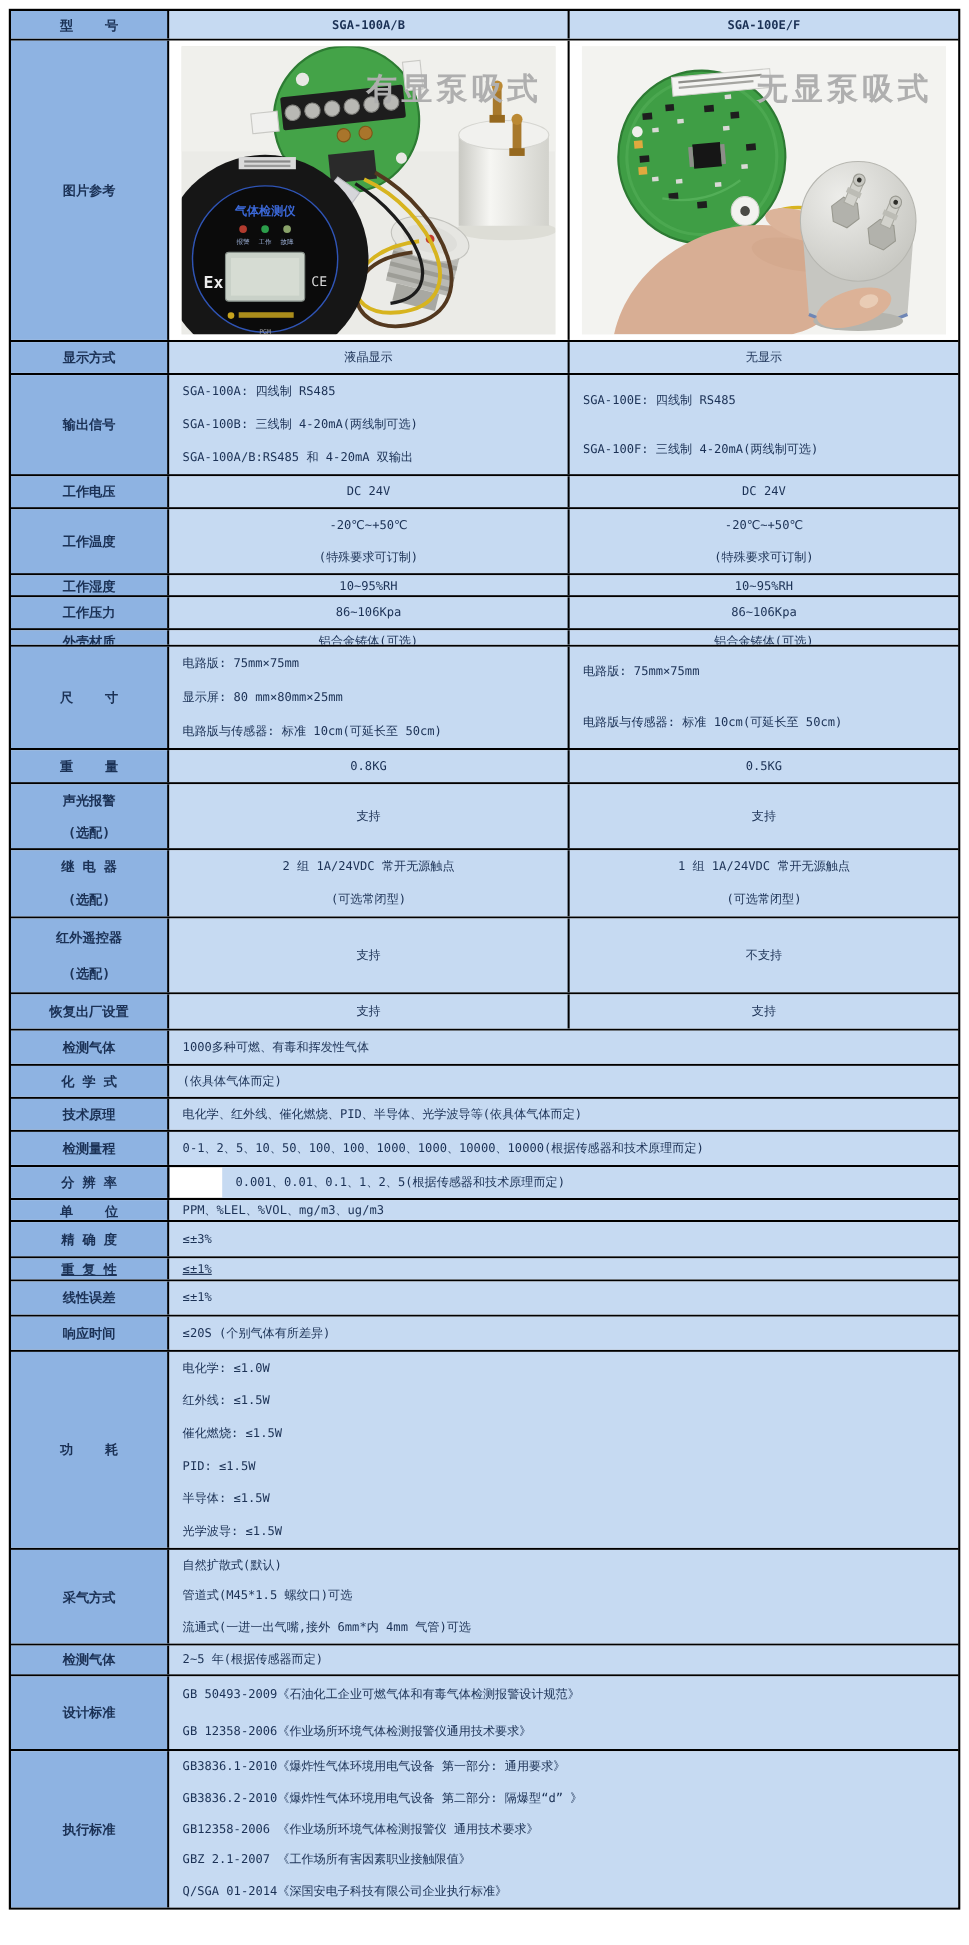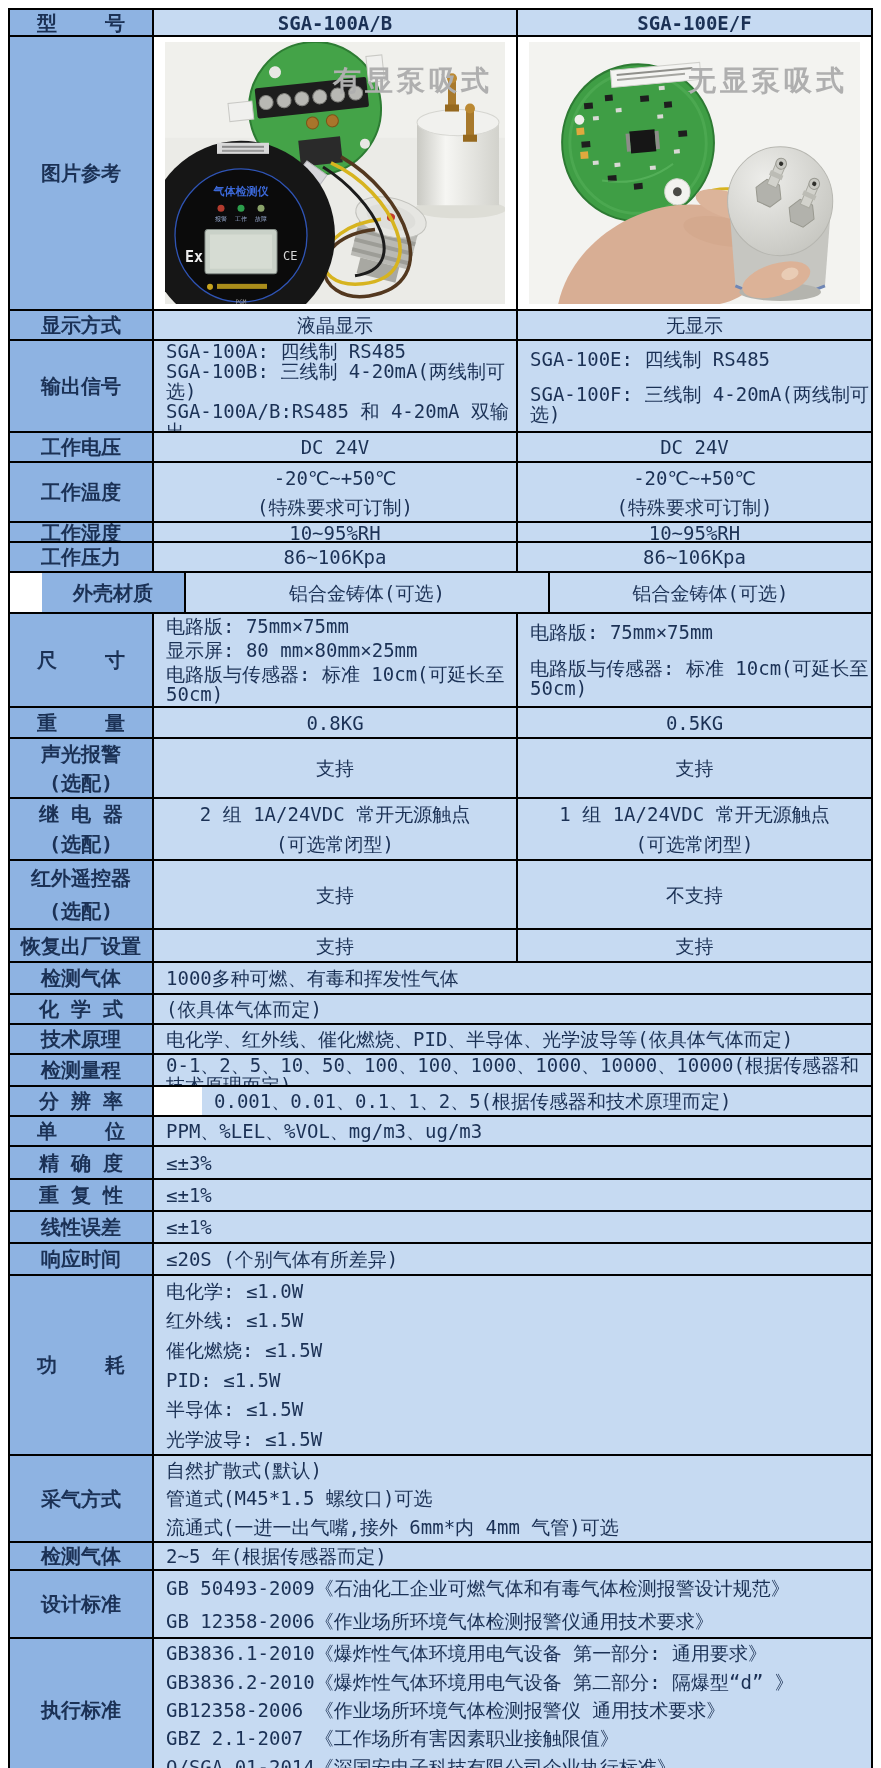--- a/index.html
+++ b/index.html
@@ -7,26 +7,26 @@
     --watermark:#AFAFAF; --photo-bg:#EBEBE7;
   }
   *{box-sizing:border-box; margin:0; padding:0;}
   body{width:881px; height:1768px; background:#ffffff; font-family:"DejaVu Sans Mono","DejaVu Sans","Liberation Sans",sans-serif; color:var(--text);}
   .wrap{margin:8px; width:865px;}
   .spec-table{border:2px solid var(--border); width:100%;}
   .trow{display:flex; border-bottom:2px solid var(--border);}
   .trow:last-child, #spec-rows .trow:last-child{border-bottom:none;}
   .cell{border-right:2px solid var(--border); display:flex; flex-direction:column; justify-content:space-around; align-items:center; overflow:hidden;}
   .cell:last-child{border-right:none;}
-  .lab{width:144px; background:var(--label-bg); font-weight:bold; font-size:20px;}
+  .lab{width:144px; background:var(--label-bg); font-weight:bold; font-size:12px;}
   .labline{white-space:pre; line-height:20px;}
   .c1{width:364px;}
   .c2{flex:1;}
   .spanc{flex:1;}
-  .val{background:var(--cell-bg); font-size:19px;}
+  .val{background:var(--cell-bg); font-size:11px;}
   .val.left{align-items:flex-start; padding-left:12px; padding-right:1px;}
   .vline{line-height:20px;}
   .head .val{font-weight:bold;}
   .head{height:27px;}
   .imgs{height:274px;}
   .photo-cell{background:#ffffff; position:relative; padding:0;}
   .photo{position:absolute; left:11px; right:11px; top:5px; bottom:5px; overflow:hidden; background:var(--photo-bg);}
   .photo svg{display:block; width:100%; height:100%;}
   .watermark{position:absolute; top:20px; right:12px; font-size:28px; font-weight:bold; letter-spacing:4px; color:var(--watermark); font-family:"DejaVu Sans","Liberation Sans",sans-serif;}
 </style>
@@ -297,21 +297,21 @@
           <div class="cell lab">
             <div class="labline">工作压力</div>
           </div>
           <div class="cell val c1">
             <div class="vline">86~106Kpa</div>
           </div>
           <div class="cell val c2">
             <div class="vline">86~106Kpa</div>
           </div>
         </div>
-        <div class="trow" style="height: 41px; padding-left: 32px;">
+        <div class="trow" style="height: 15px;">
           <div class="cell lab">
             <div class="labline">外壳材质</div>
           </div>
           <div class="cell val c1">
             <div class="vline">铝合金铸体(可选)</div>
           </div>
           <div class="cell val c2">
             <div class="vline">铝合金铸体(可选)</div>
           </div>
         </div>
@@ -422,37 +422,37 @@
           </div>
         </div>
         <div class="trow" style="height: 30px; gap: 48px;">
           <div class="cell lab">
             <div class="labline">分 辨 率</div>
           </div>
           <div class="cell val left spanc">
             <div class="vline">0.001、0.01、0.1、1、2、5(根据传感器和技术原理而定)</div>
           </div>
         </div>
-        <div class="trow" style="height: 30px;">
+        <div class="trow" style="height: 20px;">
           <div class="cell lab">
             <div class="labline">单    位</div>
           </div>
           <div class="cell val left spanc">
             <div class="vline">PPM、%LEL、%VOL、mg/m3、ug/m3</div>
           </div>
         </div>
         <div class="trow" style="height: 33px;">
           <div class="cell lab">
             <div class="labline">精 确 度</div>
           </div>
           <div class="cell val left spanc">
             <div class="vline">≤±3%</div>
           </div>
         </div>
-        <div class="trow" style="height: 32px;">
+        <div class="trow" style="height: 21px; text-decoration: underline;">
           <div class="cell lab">
             <div class="labline">重 复 性</div>
           </div>
           <div class="cell val left spanc">
             <div class="vline">≤±1%</div>
           </div>
         </div>
         <div class="trow" style="height: 32px;">
           <div class="cell lab">
             <div class="labline">线性误差</div>

